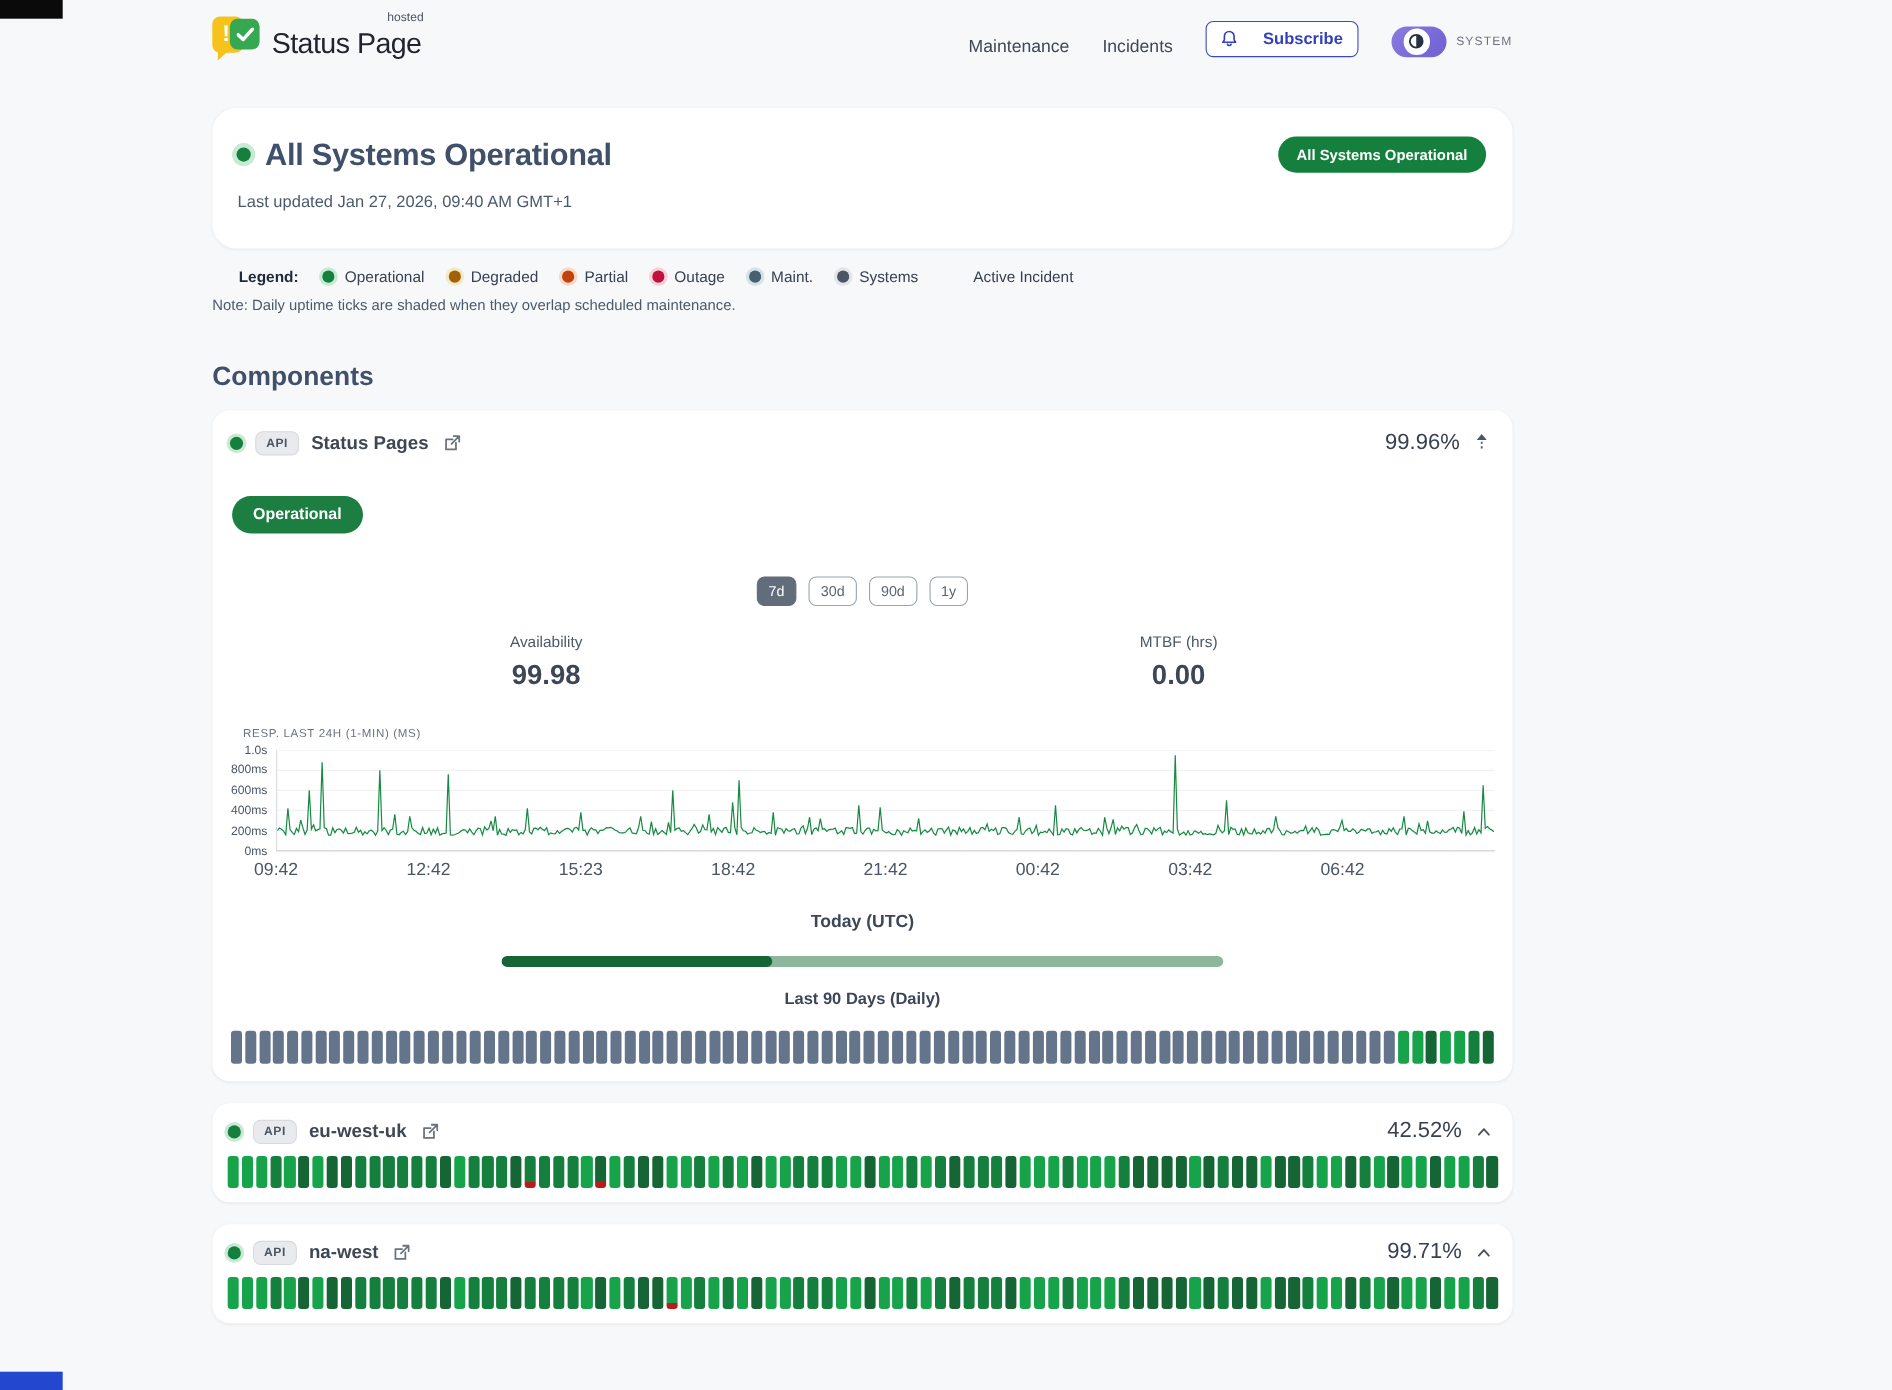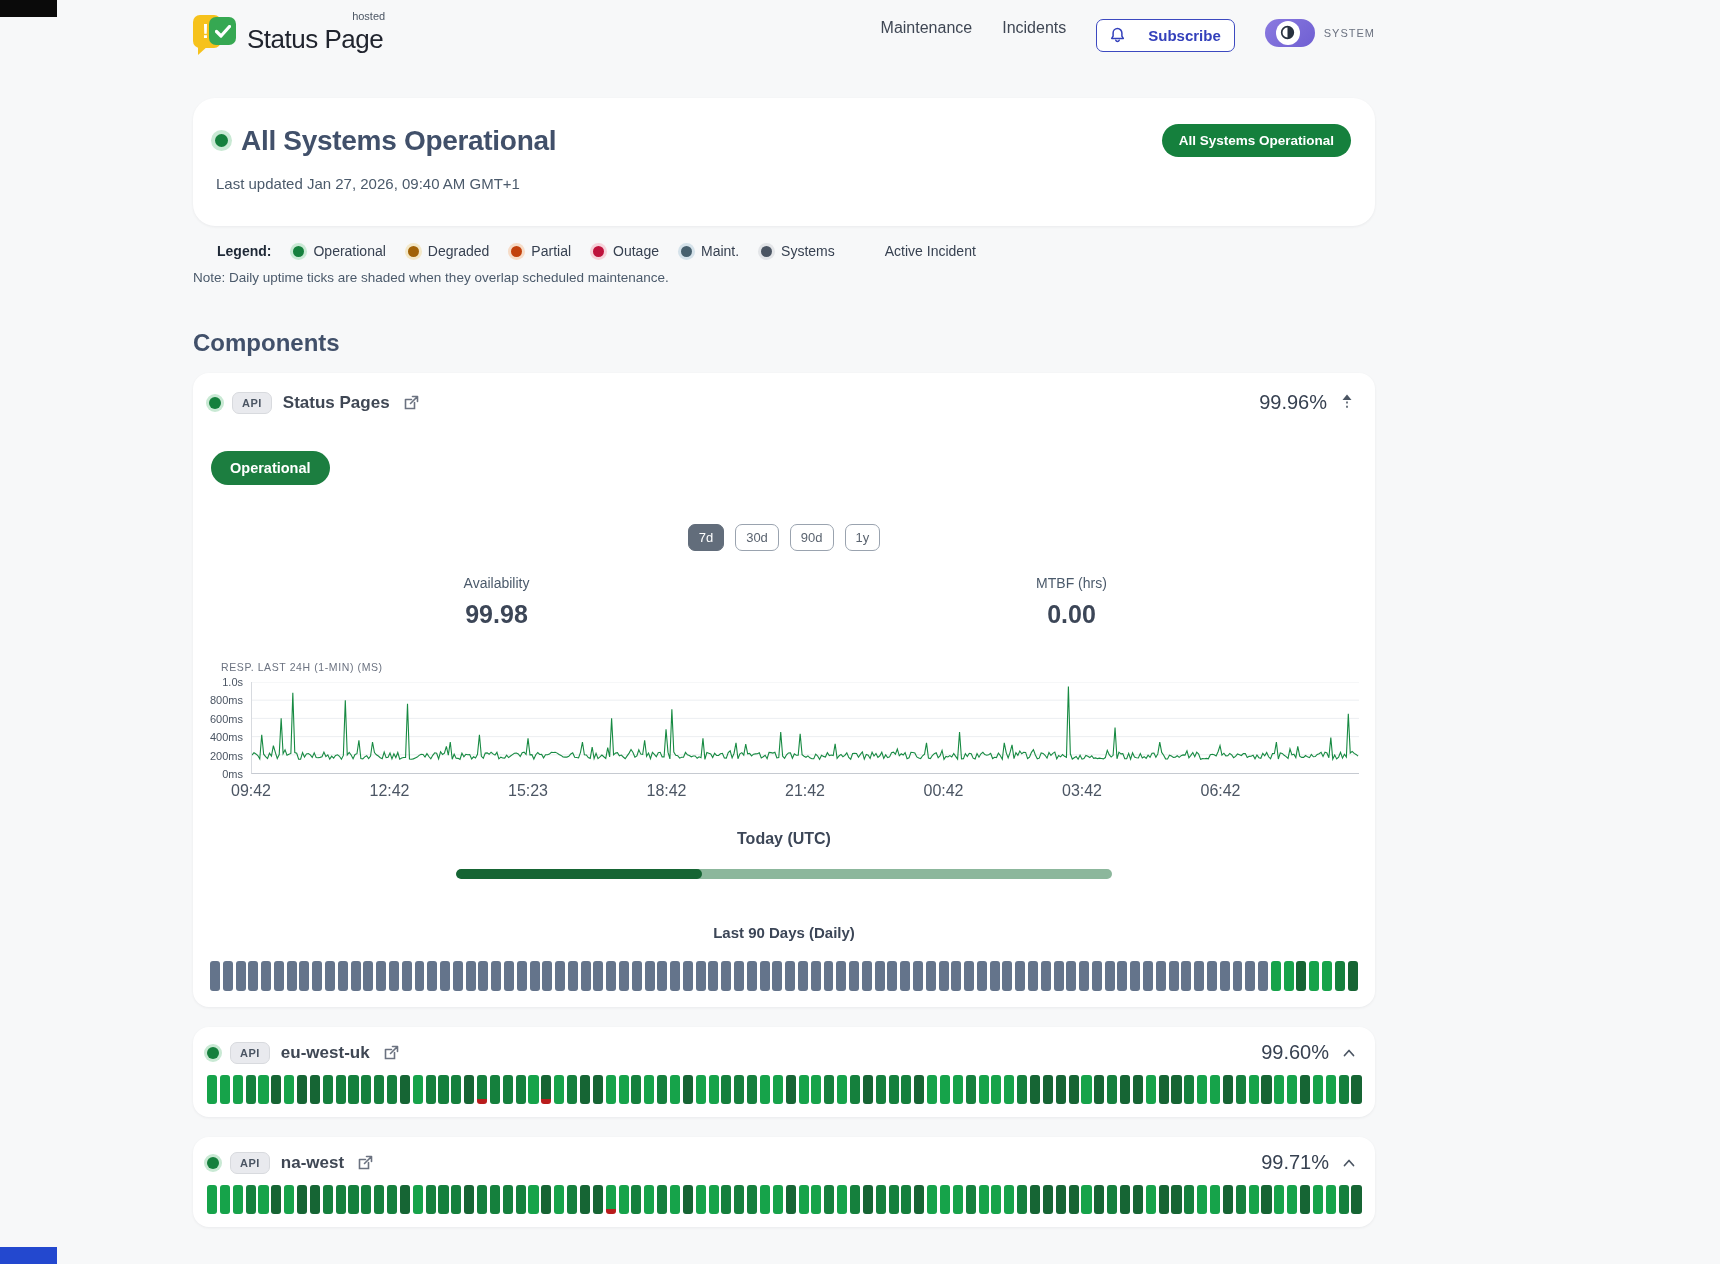--- a/index.html
+++ b/index.html
@@ -15,21 +15,21 @@
   .header { display:flex; align-items:center; justify-content:space-between; padding-top:12px; height:58px; }
   .brand { display:flex; align-items:flex-start; gap:10px; }
   .logo { position:relative; width:44px; height:42px; flex:0 0 auto; }
   .logo-yellow { position:absolute; left:0; top:1px; width:28px; height:33px; background:#f6c21c; border-radius:7px; }
   .logo-tail { position:absolute; left:5px; top:31px; width:0; height:0; border-left:11px solid #f6c21c; border-bottom:10px solid transparent; }
   .logo-bang { position:absolute; left:9px; top:5px; color:#fff; font-weight:bold; font-size:21px; z-index:1; }
   .logo-green { position:absolute; left:16px; top:3px; width:27px; height:28px; background:#36a852; border-radius:7px; z-index:2; display:flex; align-items:center; justify-content:center; }
   .brand-text { position:relative; padding-top:10px; }
   .brand-name { font-size:26px; font-weight:400; color:#20242e; letter-spacing:-0.5px; }
   .brand-sup { position:absolute; right:-2px; top:-4px; font-size:11px; font-weight:400; color:#4b5563; }
-  .nav { display:flex; align-items:flex-start; gap:30px; }
+  .nav { display:flex; align-items:flex-end; gap:30px; }
   .nav-link { font-size:16px; color:#3f4754; cursor:pointer; }
   .subscribe-btn { display:flex; align-items:center; gap:23px; border:1.5px solid #3c49c0; color:#3340bb; background:#fff; font-weight:700; font-size:15px; padding:7px 13px; border-radius:7px; cursor:pointer; font-family:inherit; }
   .theme-group { display:flex; align-items:center; gap:9px; }
   .toggle { width:50px; height:28px; border-radius:14px; background:linear-gradient(135deg,#8a7ae0,#6f5fd2); position:relative; cursor:pointer; }
   .toggle-knob { position:absolute; left:11px; top:2px; width:24px; height:24px; border-radius:50%; background:#fff; display:flex; align-items:center; justify-content:center; }
   .theme-label { font-size:11px; letter-spacing:1px; color:#6b7280; }
 
   
   .hero-card { margin-top:40px; background:#fff; border-radius:22px; box-shadow:0 1px 3px rgba(16,24,40,.06); padding:26px 24px 34px 22px; }
   .hero-top { display:flex; align-items:center; justify-content:space-between; }
@@ -80,21 +80,21 @@
   .chart-area { position:absolute; left:42px; right:0; top:0; height:92px; border-left:1px solid #d7dadf; border-bottom:1px solid #c6cad1; }
   .chart-area svg { display:block; width:100%; height:100%; }
   .chart-xlabels { position:absolute; left:42px; right:0; top:100px; height:16px; }
   .chart-xlabels span { position:absolute; transform:translateX(-50%); font-size:16px; color:#4b5563; }
 
   .section-heading { text-align:center; font-size:16px; font-weight:600; color:#3c4657; }
   .today-heading { margin-top:30px; }
   .progress-outer { margin:21px auto 0; width:656px; height:10px; border-radius:999px; background:#8cb79c; overflow:hidden; }
   .progress-inner { height:100%; background:#166534; border-radius:999px; }
 
-  .history-heading { margin-top:45px; font-size:15px; }
+  .history-heading { margin-top:21px; font-size:15px; }
   .ticks { display:flex; gap:2.8px; margin-top:20px; height:30px; }
   .ticks .tick { flex:1; border-radius:3px; }
   .main-card .ticks { margin-left:1px; margin-right:1px; }
 
   .comp-card { margin-top:20px; padding:14px 14px 13px 14px; }
   .comp-card .ticks { margin-top:11px; height:29px; }
 </style>
 </head>
 <body>
 
@@ -374,21 +374,21 @@
         <span class="comp-tag">API</span>
         <span class="comp-name">eu-west-uk</span>
         <span class="ext-icon">
           <svg width="16" height="16" viewBox="0 0 16 16">
               <path d="M2.5 4.5 h6 M2.5 4.5 v9 h9 v-6" fill="none" stroke="#6b7280" stroke-width="1.6" stroke-linecap="round"></path>
               <path d="M9.5 1.5 h5 v5 M14 2 L7.5 8.5" fill="none" stroke="#6b7280" stroke-width="1.6" stroke-linecap="round" stroke-linejoin="round"></path>
             </svg>
         </span>
       </div>
       <div class="comp-right">
-        <span class="comp-uptime">99.60%</span>
+        <span class="comp-uptime">42.52%</span>
         <span class="expand-icon">
           <svg width="12" height="8" viewBox="0 0 12 8">
               <polyline points="1.5,6.5 6,1.5 10.5,6.5" fill="none" stroke="#4b5563" stroke-width="1.7" stroke-linecap="round" stroke-linejoin="round"></polyline>
             </svg>
         </span>
       </div>
     </div>
     <div class="ticks">
         <div class="tick" style="background: rgb(22, 163, 74);"></div>
         <div class="tick" style="background: rgb(22, 163, 74);"></div>

